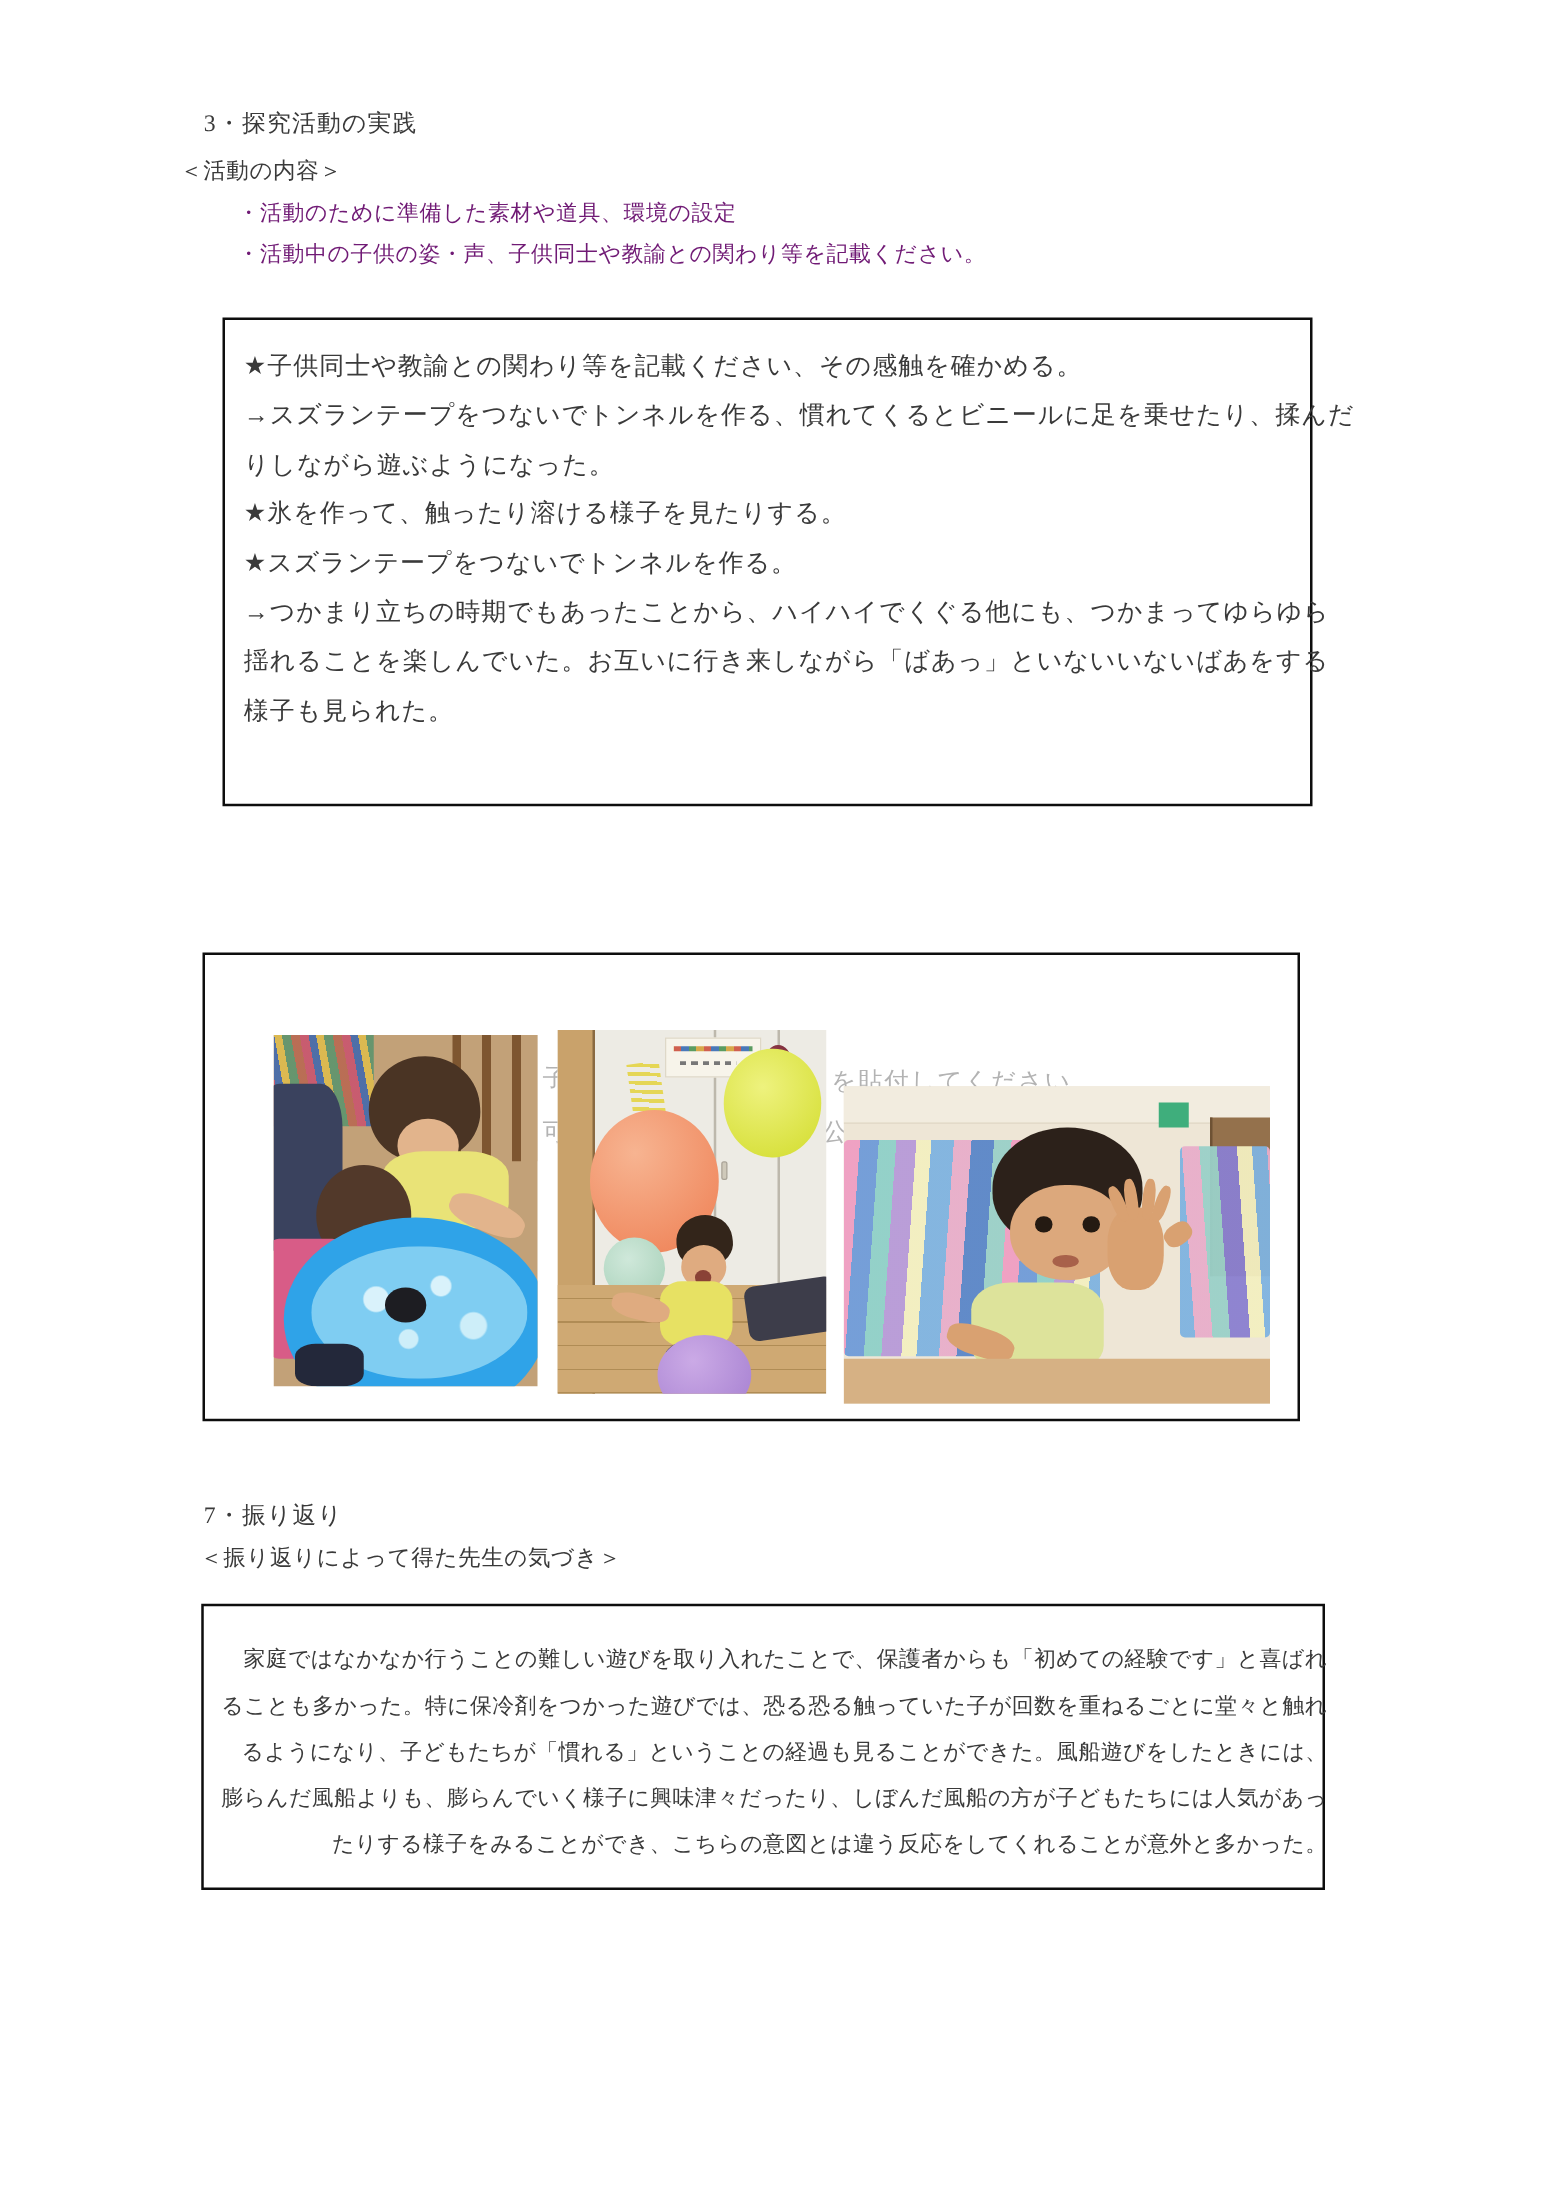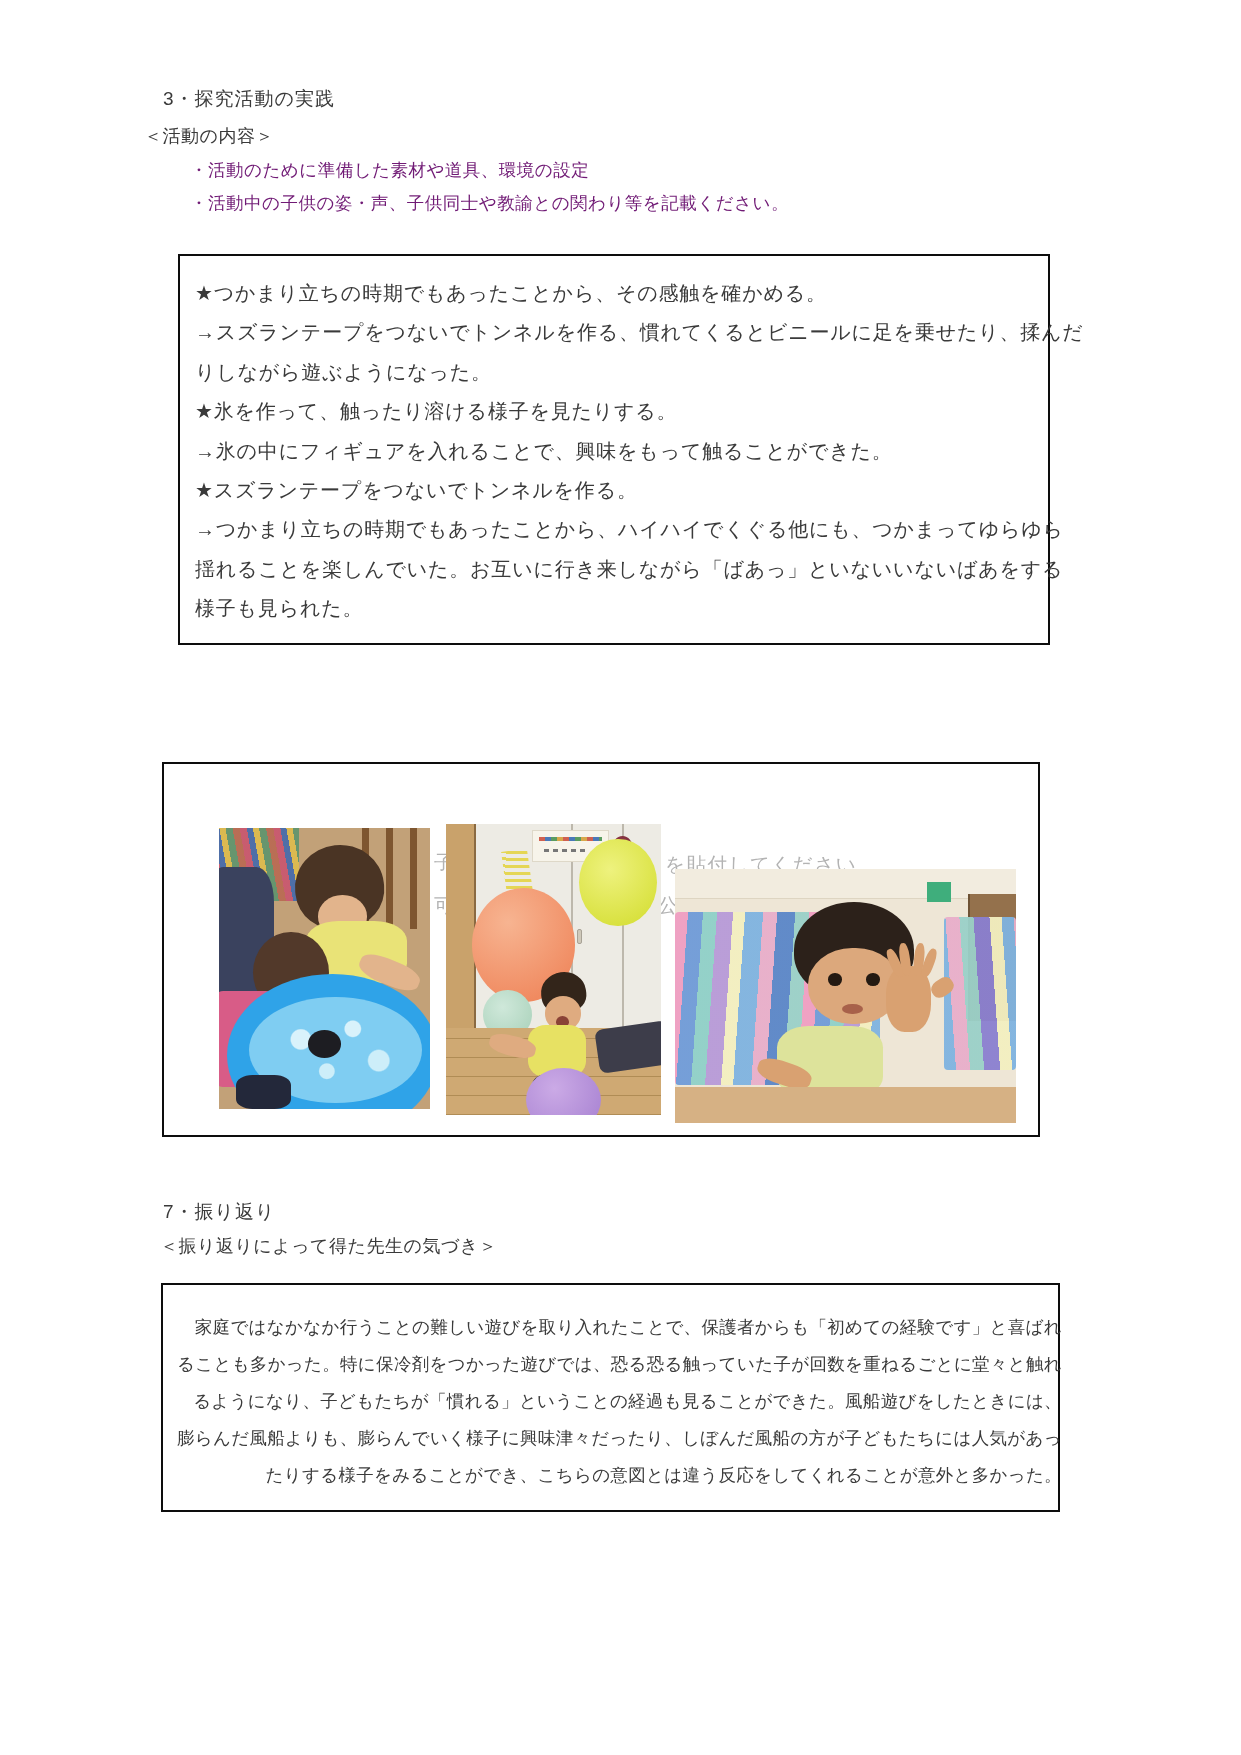--- a/index.html
+++ b/index.html
@@ -3,21 +3,21 @@
 <meta charset="utf-8">
 <style>
   * { margin:0; padding:0; box-sizing:border-box; }
   html,body { background:#ffffff; }
   body {
     width:1241px; height:1755px; position:relative;
     font-family:"Liberation Sans","DejaVu Sans",sans-serif;
     color:#3d3d3d;
   }
   .abs { position:absolute; }
-  .h-sec { font-size:19px; font-weight:400; color:#3a3a3a; letter-spacing:1px; }
+  .h-sec { font-size:19px; font-weight:400; color:#3a3a3a; letter-spacing:1px;font-family:Liberation Serif, serif; }
   .h-sub { font-size:18px; font-weight:400; color:#3a3a3a; letter-spacing:0.5px; }
   .bullet { font-size:17.5px; color:#701a75; letter-spacing:0.5px; }
   .box { border:2px solid #0d0d0d; background:#fff; }
   .boxtext1 { font-size:20px; line-height:39.4px; letter-spacing:0.8px; color:#3a3a3a; white-space:nowrap; }
   .boxtext2 { font-size:17.5px; line-height:37px; letter-spacing:0.3px; color:#3a3a3a; white-space:nowrap; }
   .ph-placeholder { font-size:19.5px; color:#b3b3b3; letter-spacing:1.5px; white-space:nowrap; z-index:1; }
   .photo { position:absolute; overflow:hidden; z-index:2; }
   .photo div { position:absolute; }
 </style>
 </head>
@@ -25,25 +25,24 @@
 
 <div>
 
   <div class="abs h-sec" style="left:163px; top:86px;">3・探究活動の実践</div>
   <div class="abs h-sub" style="left:144px; top:124px;">＜活動の内容＞</div>
   <div class="abs bullet" style="left:190px; top:158px;">・活動のために準備した素材や道具、環境の設定</div>
   <div class="abs bullet" style="left:190px; top:191px;">・活動中の子供の姿・声、子供同士や教諭との関わり等を記載ください。</div>
 
   <div class="abs box" style="left:178px; top:254px; width:872px; height:391px;">
     <div class="boxtext1" style="position:absolute; left:15px; top:18px;">
-      <div>★つかまり立ちの時期でもあったことから、その感触を確かめる。</div>
+      <div>★子供同士や教諭との関わり等を記載ください、その感触を確かめる。</div>
       <div>→スズランテープをつないでトンネルを作る、慣れてくるとビニールに足を乗せたり、揉んだ</div>
       <div>りしながら遊ぶようになった。</div>
       <div>★氷を作って、触ったり溶ける様子を見たりする。</div>
-      <div>→氷の中にフィギュアを入れることで、興味をもって触ることができた。</div>
       <div>★スズランテープをつないでトンネルを作る。</div>
       <div>→つかまり立ちの時期でもあったことから、ハイハイでくぐる他にも、つかまってゆらゆら</div>
       <div>揺れることを楽しんでいた。お互いに行き来しながら「ばあっ」といないいないばあをする</div>
       <div>様子も見られた。</div>
     </div>
   </div>
 
   <div class="abs box" style="left:162px; top:762px; width:878px; height:375px;">
 
     <span class="abs ph-placeholder" style="left:270px; top:85px;">子が</span>

